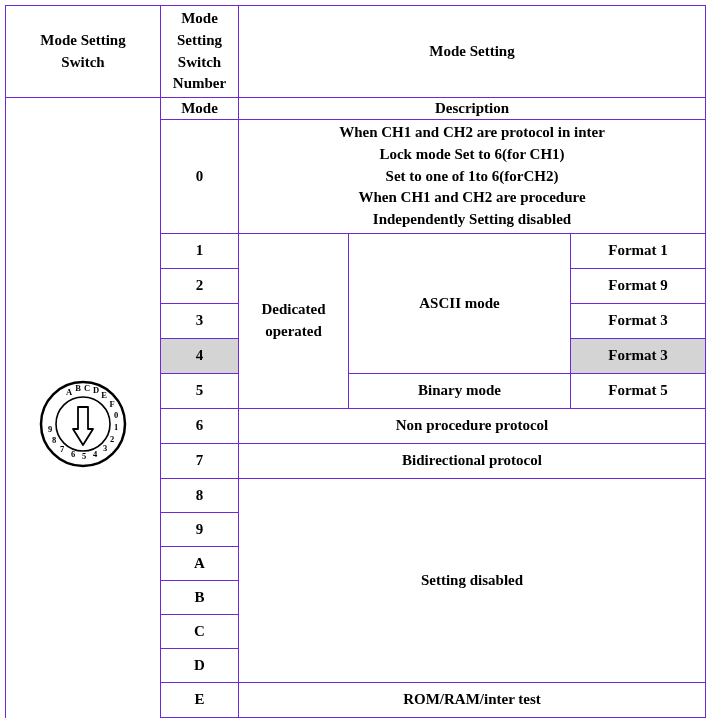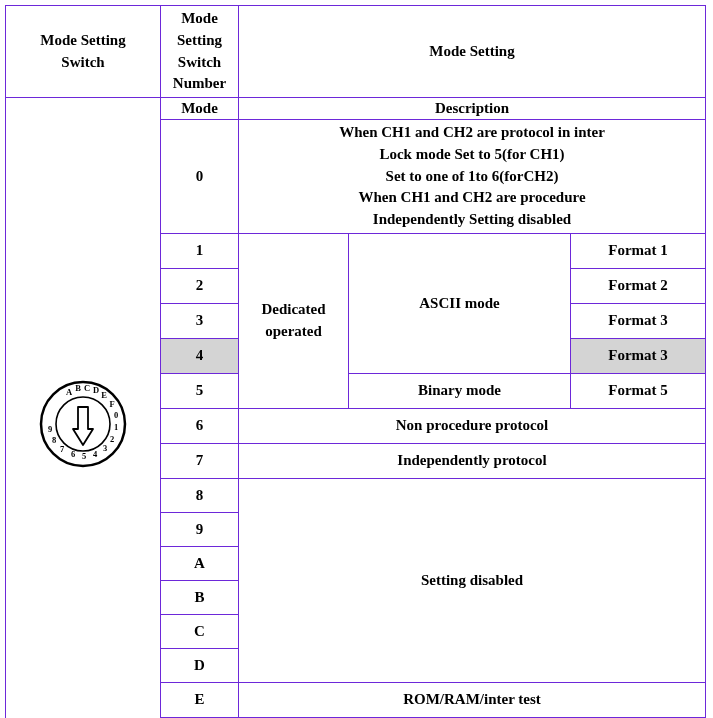--- a/index.html
+++ b/index.html
@@ -134,40 +134,40 @@
           </div>
         </td>
         <td>Mode</td>
         <td colspan="3">Description</td>
       </tr>
 
       <tr>
         <td>0</td>
         <td colspan="3" class="desc-lines">
           <span class="line">When CH1 and CH2 are protocol in inter</span>
-          <span class="line">Lock mode Set to 5(for CH1)</span>
+          <span class="line">Lock mode Set to 6(for CH1)</span>
           <span class="line">Set to one of 1to 6(forCH2)</span>
           <span class="line">When CH1 and CH2 are procedure</span>
           <span class="line">Independently Setting disabled</span>
         </td>
       </tr>
 
       <tr>
         <td style="height:30px">1</td>
         <td rowspan="5">
           <span class="line">Dedicated</span>
           <span class="line">operated</span>
         </td>
         <td rowspan="4">ASCII mode</td>
         <td>Format 1</td>
       </tr>
 
       <tr>
         <td style="height:30px">2</td>
-        <td>Format 2</td>
+        <td>Format 9</td>
       </tr>
 
       <tr>
         <td style="height:30px">3</td>
         <td>Format 3</td>
       </tr>
 
       <tr>
         <td class="shaded" style="height:30px">4</td>
         <td class="shaded">Format 3</td>
@@ -179,21 +179,21 @@
         <td>Format 5</td>
       </tr>
 
       <tr>
         <td style="height:30px">6</td>
         <td colspan="3" class="left-text">Non procedure protocol</td>
       </tr>
 
       <tr>
         <td style="height:30px">7</td>
-        <td colspan="3" class="left-text">Independently protocol</td>
+        <td colspan="3" class="left-text">Bidirectional protocol</td>
       </tr>
 
       <tr>
         <td style="height:29px">8</td>
         <td colspan="3" rowspan="6" class="left-text">Setting disabled</td>
       </tr>
       <tr>
         <td style="height:29px">9</td>
       </tr>
       <tr>

